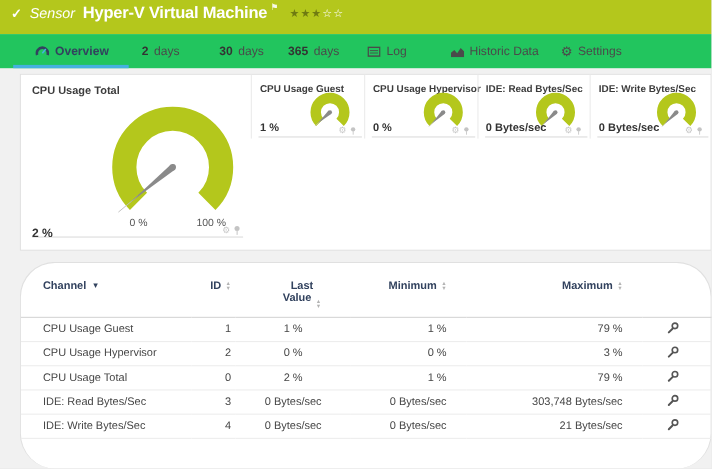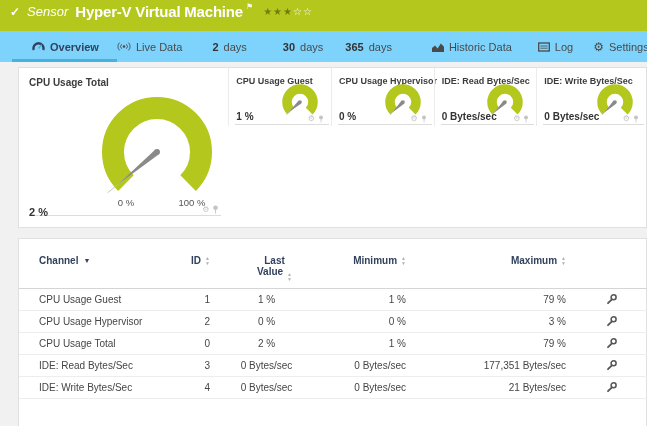--- a/index.html
+++ b/index.html
@@ -15,34 +15,34 @@
   .check { font-size:12px; font-weight:bold; margin:0 7px 0 2px; }
   .kind  { font-style:italic; font-size:13px; margin-right:7px; }
   .title { font-weight:bold; font-size:15px; letter-spacing:-0.2px; }
   .flag  { font-size:8px; margin-left:3px; position:relative; top:-5px; opacity:.9; cursor:pointer; }
   .stars { margin-left:10px; font-size:10px; letter-spacing:1px; cursor:pointer; }
   .star-filled { color:rgba(0,0,0,0.38); }
   .star-empty  { color:#ffffff; }
   .status-ok { margin-left:24px; font-size:9px; font-weight:bold; margin-top:1px; }
 
   
-  .tabbar { height:31px; background:#7dd3fc; display:flex; align-items:stretch; padding-left:28px; }
+  .tabbar { height:31px; background:#22c55e; display:flex; align-items:stretch; padding-left:28px; }
   .tab { position:relative; display:flex; align-items:center; gap:5px; padding:0 4px;
          font-size:11px; color:#4a4a4a; cursor:pointer; white-space:nowrap; }
   .tab b { color:#333; }
   .tab.active { color:#32425e; font-weight:bold; }
   .tab.active::after { content:""; position:absolute; left:-16px; right:-14px; bottom:0;
                        height:3px; background:#45b1df; }
   .tab svg { display:block; }
   .gear-glyph { font-size:12px; line-height:1; color:#4a4a4a; }
 
   
   .panel { background:#fff; border:1px solid #e0e0e0; margin-left:18px; }
   .panel-gauges { margin-top:5px; height:161px; display:flex; position:relative; }
-  .panel-table  { margin-top:10px; height:188px; border-bottom:none; }
+  .panel-table  { margin-top:10px; height:188px; border-bottom:none;border-radius:32px; }
 
   
   .tile-main { position:relative; width:210px; height:100%; }
   .tile-title { position:absolute; top:9px; left:10px; font-size:10px; font-weight:bold; color:#3c3c3c; }
   .gauge-big { position:absolute; left:0; top:4px; }
   .scale-label { position:absolute; font-size:9.5px; color:#555; }
   .scale-min { left:95px;  top:129px; width:24px; text-align:center; }
   .scale-max { left:156px; top:129px; width:34px; text-align:center; }
   .tile-value-main { position:absolute; left:10px; bottom:9px; font-size:11px; font-weight:bold; color:#333; }
   .tile-rule-main { position:absolute; left:10px; right:7px; bottom:11px; border-bottom:1px solid #dcdcdc; }
@@ -94,58 +94,49 @@
   <div class="tabbar">
     <div class="tab active">
       <span>
         <svg width="13" height="12" viewBox="0 0 13 12">
             <path d="M1.8 9 A5 5 0 1 1 11.2 9" fill="none" stroke="#32425e" stroke-width="2.4"></path>
             <line x1="6.5" y1="7.5" x2="9.6" y2="3.6" stroke="#45b1df" stroke-width="1.4"></line>
           </svg>
       </span>
       <span>Overview</span>
     </div>
-    <div class="tab" style="margin-left:10px">
-      <span>
-        <svg width="14" height="11" viewBox="0 0 14 11">
-            <circle cx="7" cy="5.5" r="1.3" fill="#4a4a4a"></circle>
-            <path d="M4.6 3.3 A3.1 3.1 0 0 0 4.6 7.7 M2.6 1.6 A5.4 5.4 0 0 0 2.6 9.4 M9.4 3.3 A3.1 3.1 0 0 1 9.4 7.7 M11.4 1.6 A5.4 5.4 0 0 1 11.4 9.4" fill="none" stroke="#4a4a4a" stroke-width="0.9"></path>
-          </svg>
-      </span>
-      <span>Live Data</span>
-    </div>
     <div class="tab" style="margin-left:22px">
       <b>2</b>
       <span>days</span>
     </div>
     <div class="tab" style="margin-left:28px">
       <b>30</b>
       <span>days</span>
     </div>
     <div class="tab" style="margin-left:14px">
       <b>365</b>
       <span>days</span>
-    </div>
-    <div class="tab" style="margin-left:32px">
-      <span>
-        <svg width="12" height="10" viewBox="0 0 12 10">
-            <polygon points="0,10 0,6 3,3.4 5.6,6.4 8.8,1.6 12,4.8 12,10" fill="#4a4a4a"></polygon>
-          </svg>
-      </span>
-      <span>Historic Data</span>
     </div>
     <div class="tab" style="margin-left:18px">
       <span>
         <svg width="12" height="10" viewBox="0 0 12 10">
             <rect x="0.7" y="1" width="10.6" height="8" fill="none" stroke="#4a4a4a" stroke-width="1.3"></rect>
             <line x1="2.3" y1="4" x2="9.7" y2="4" stroke="#4a4a4a" stroke-width="0.8"></line>
             <line x1="2.3" y1="6.2" x2="9.7" y2="6.2" stroke="#4a4a4a" stroke-width="0.8"></line>
           </svg>
       </span>
       <span>Log</span>
+    </div>
+    <div class="tab" style="margin-left:32px">
+      <span>
+        <svg width="12" height="10" viewBox="0 0 12 10">
+            <polygon points="0,10 0,6 3,3.4 5.6,6.4 8.8,1.6 12,4.8 12,10" fill="#4a4a4a"></polygon>
+          </svg>
+      </span>
+      <span>Historic Data</span>
     </div>
     <div class="tab" style="margin-left:12px">
       <span class="gear-glyph">⚙</span>
       <span>Settings</span>
     </div>
   </div>
 
   <div class="panel panel-gauges">
 
     <div class="tile-main">
@@ -344,21 +335,21 @@
           <td class="col-act"><span class="wrench"><svg width="12" height="12" viewBox="0 0 12 12">
                   <circle cx="7.6" cy="4.2" r="2.5" fill="none" stroke="#555" stroke-width="1.5"></circle>
                   <line x1="2" y1="10.2" x2="5.4" y2="6.8" stroke="#555" stroke-width="1.8" stroke-linecap="round"></line>
                 </svg></span></td>
         </tr>
         <tr>
           <td class="col-channel">IDE: Read Bytes/Sec</td>
           <td class="col-id">3</td>
           <td class="col-last">0 Bytes/sec</td>
           <td class="col-min">0 Bytes/sec</td>
-          <td class="col-max">177,351 Bytes/sec</td>
+          <td class="col-max">303,748 Bytes/sec</td>
           <td class="col-act"><span class="wrench"><svg width="12" height="12" viewBox="0 0 12 12">
                   <circle cx="7.6" cy="4.2" r="2.5" fill="none" stroke="#555" stroke-width="1.5"></circle>
                   <line x1="2" y1="10.2" x2="5.4" y2="6.8" stroke="#555" stroke-width="1.8" stroke-linecap="round"></line>
                 </svg></span></td>
         </tr>
         <tr>
           <td class="col-channel">IDE: Write Bytes/Sec</td>
           <td class="col-id">4</td>
           <td class="col-last">0 Bytes/sec</td>
           <td class="col-min">0 Bytes/sec</td>

